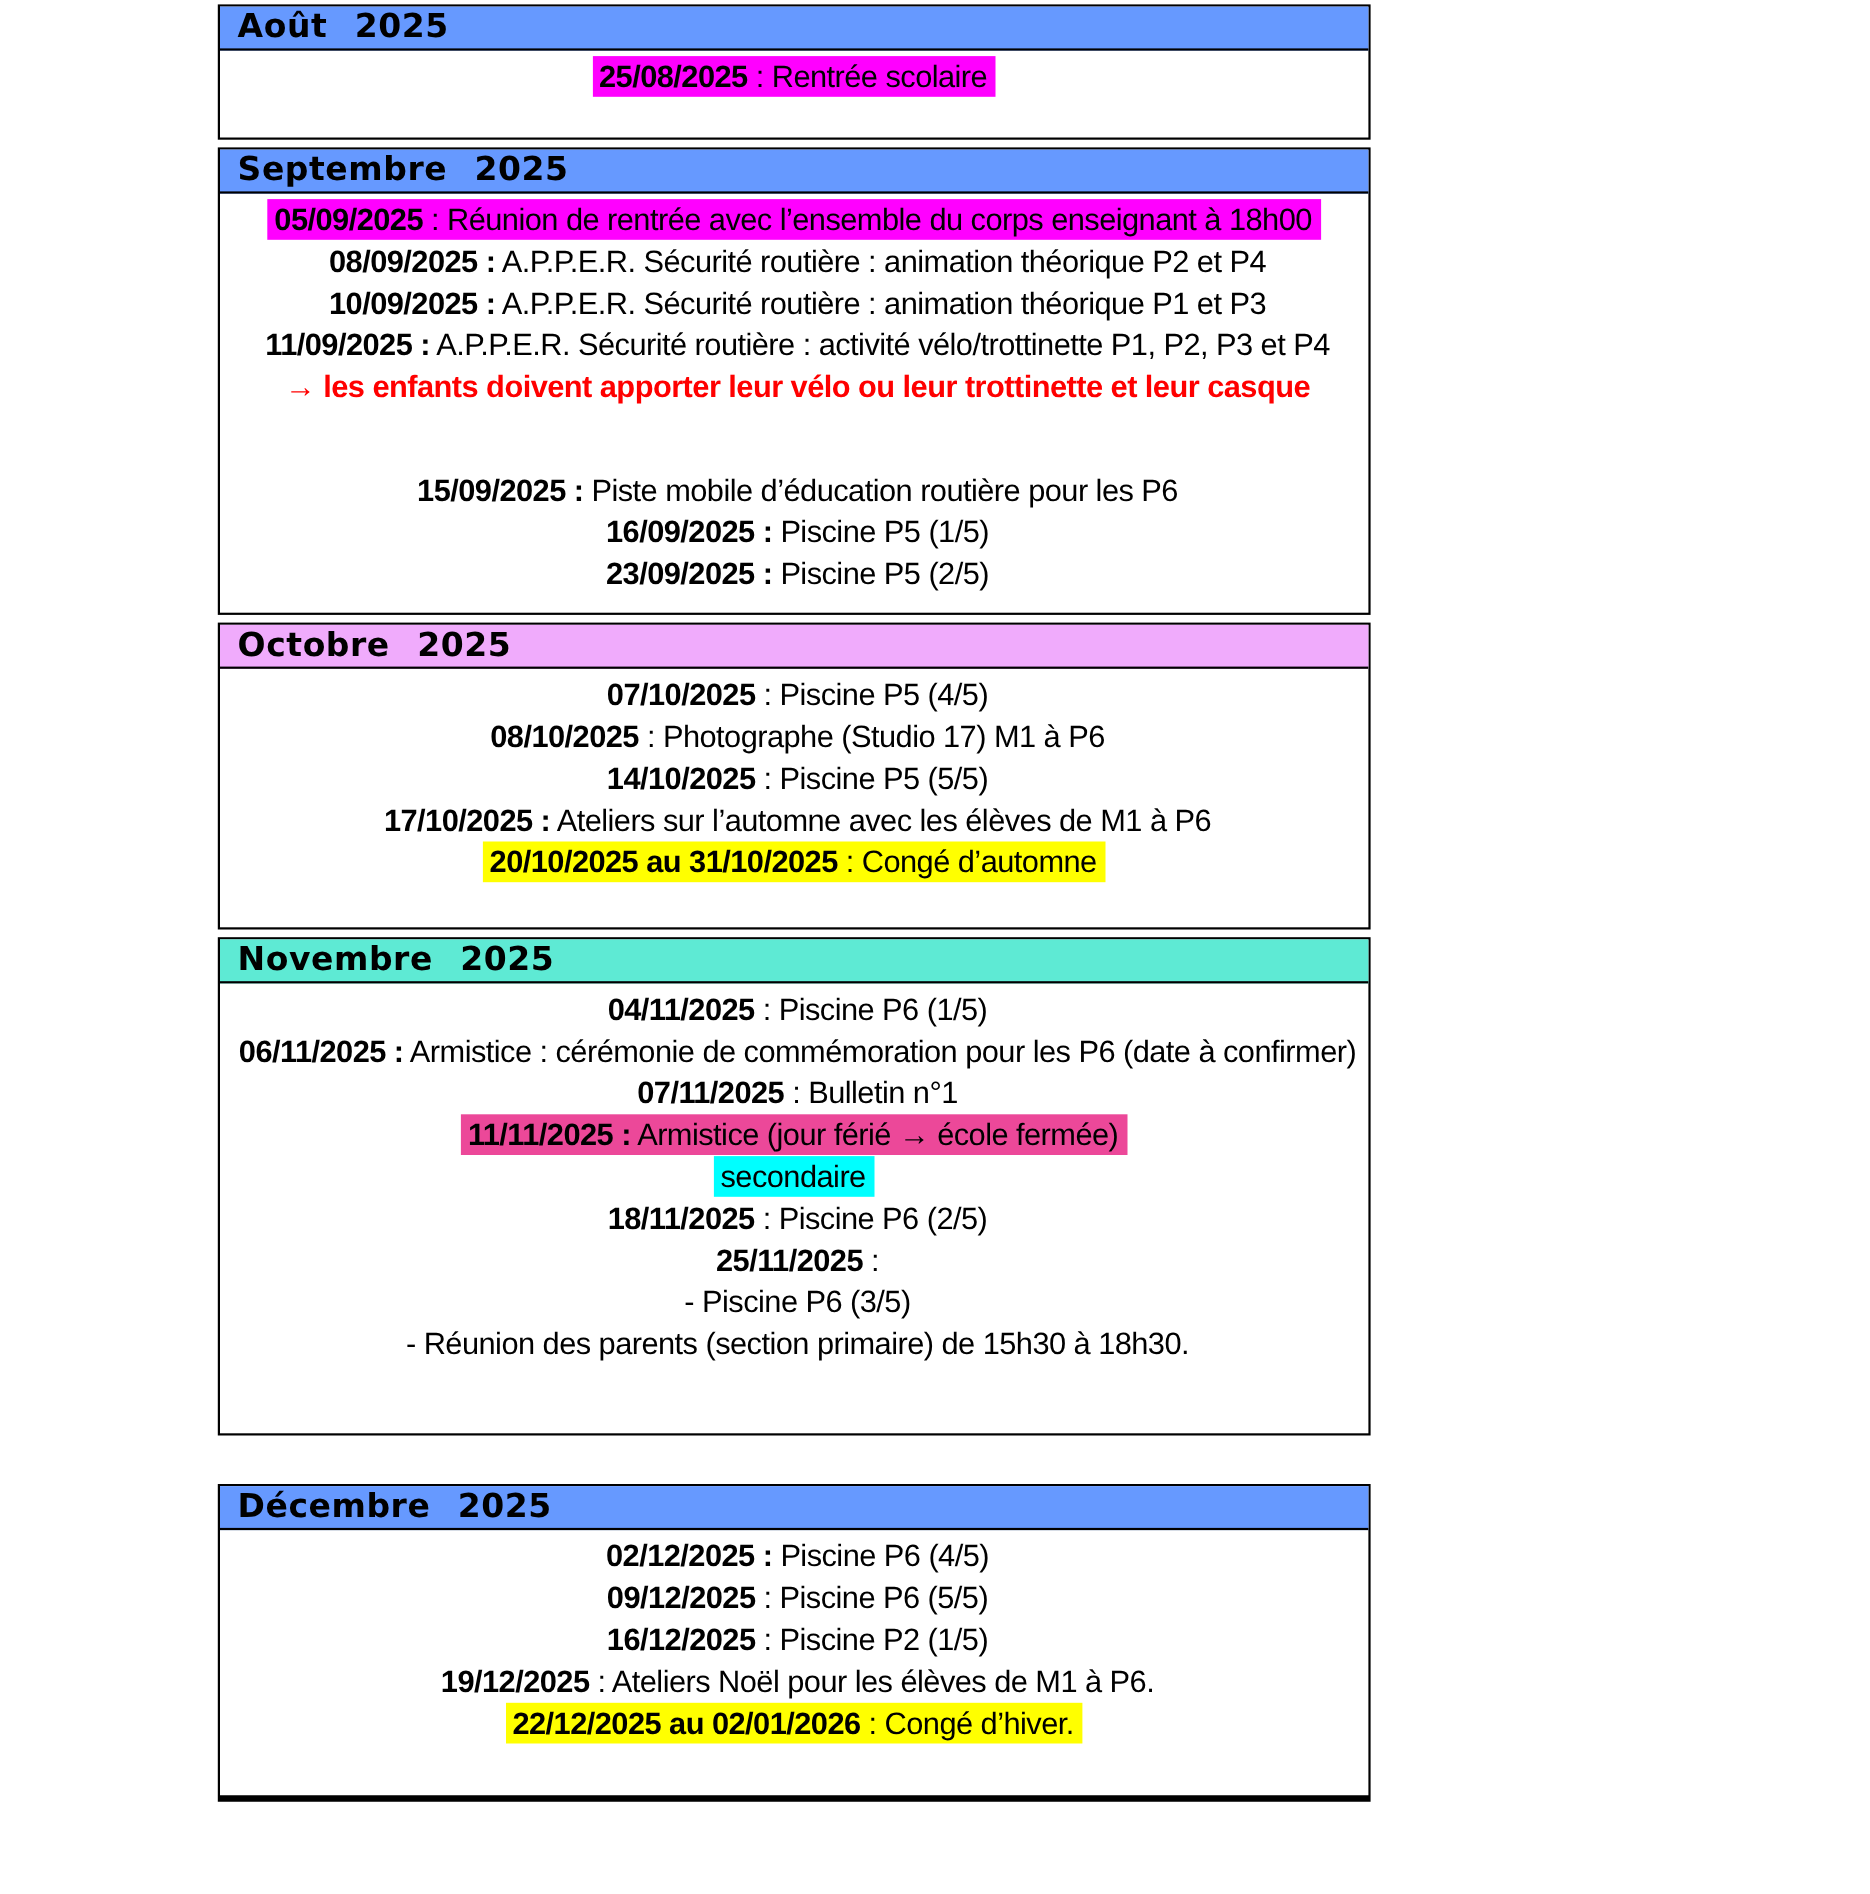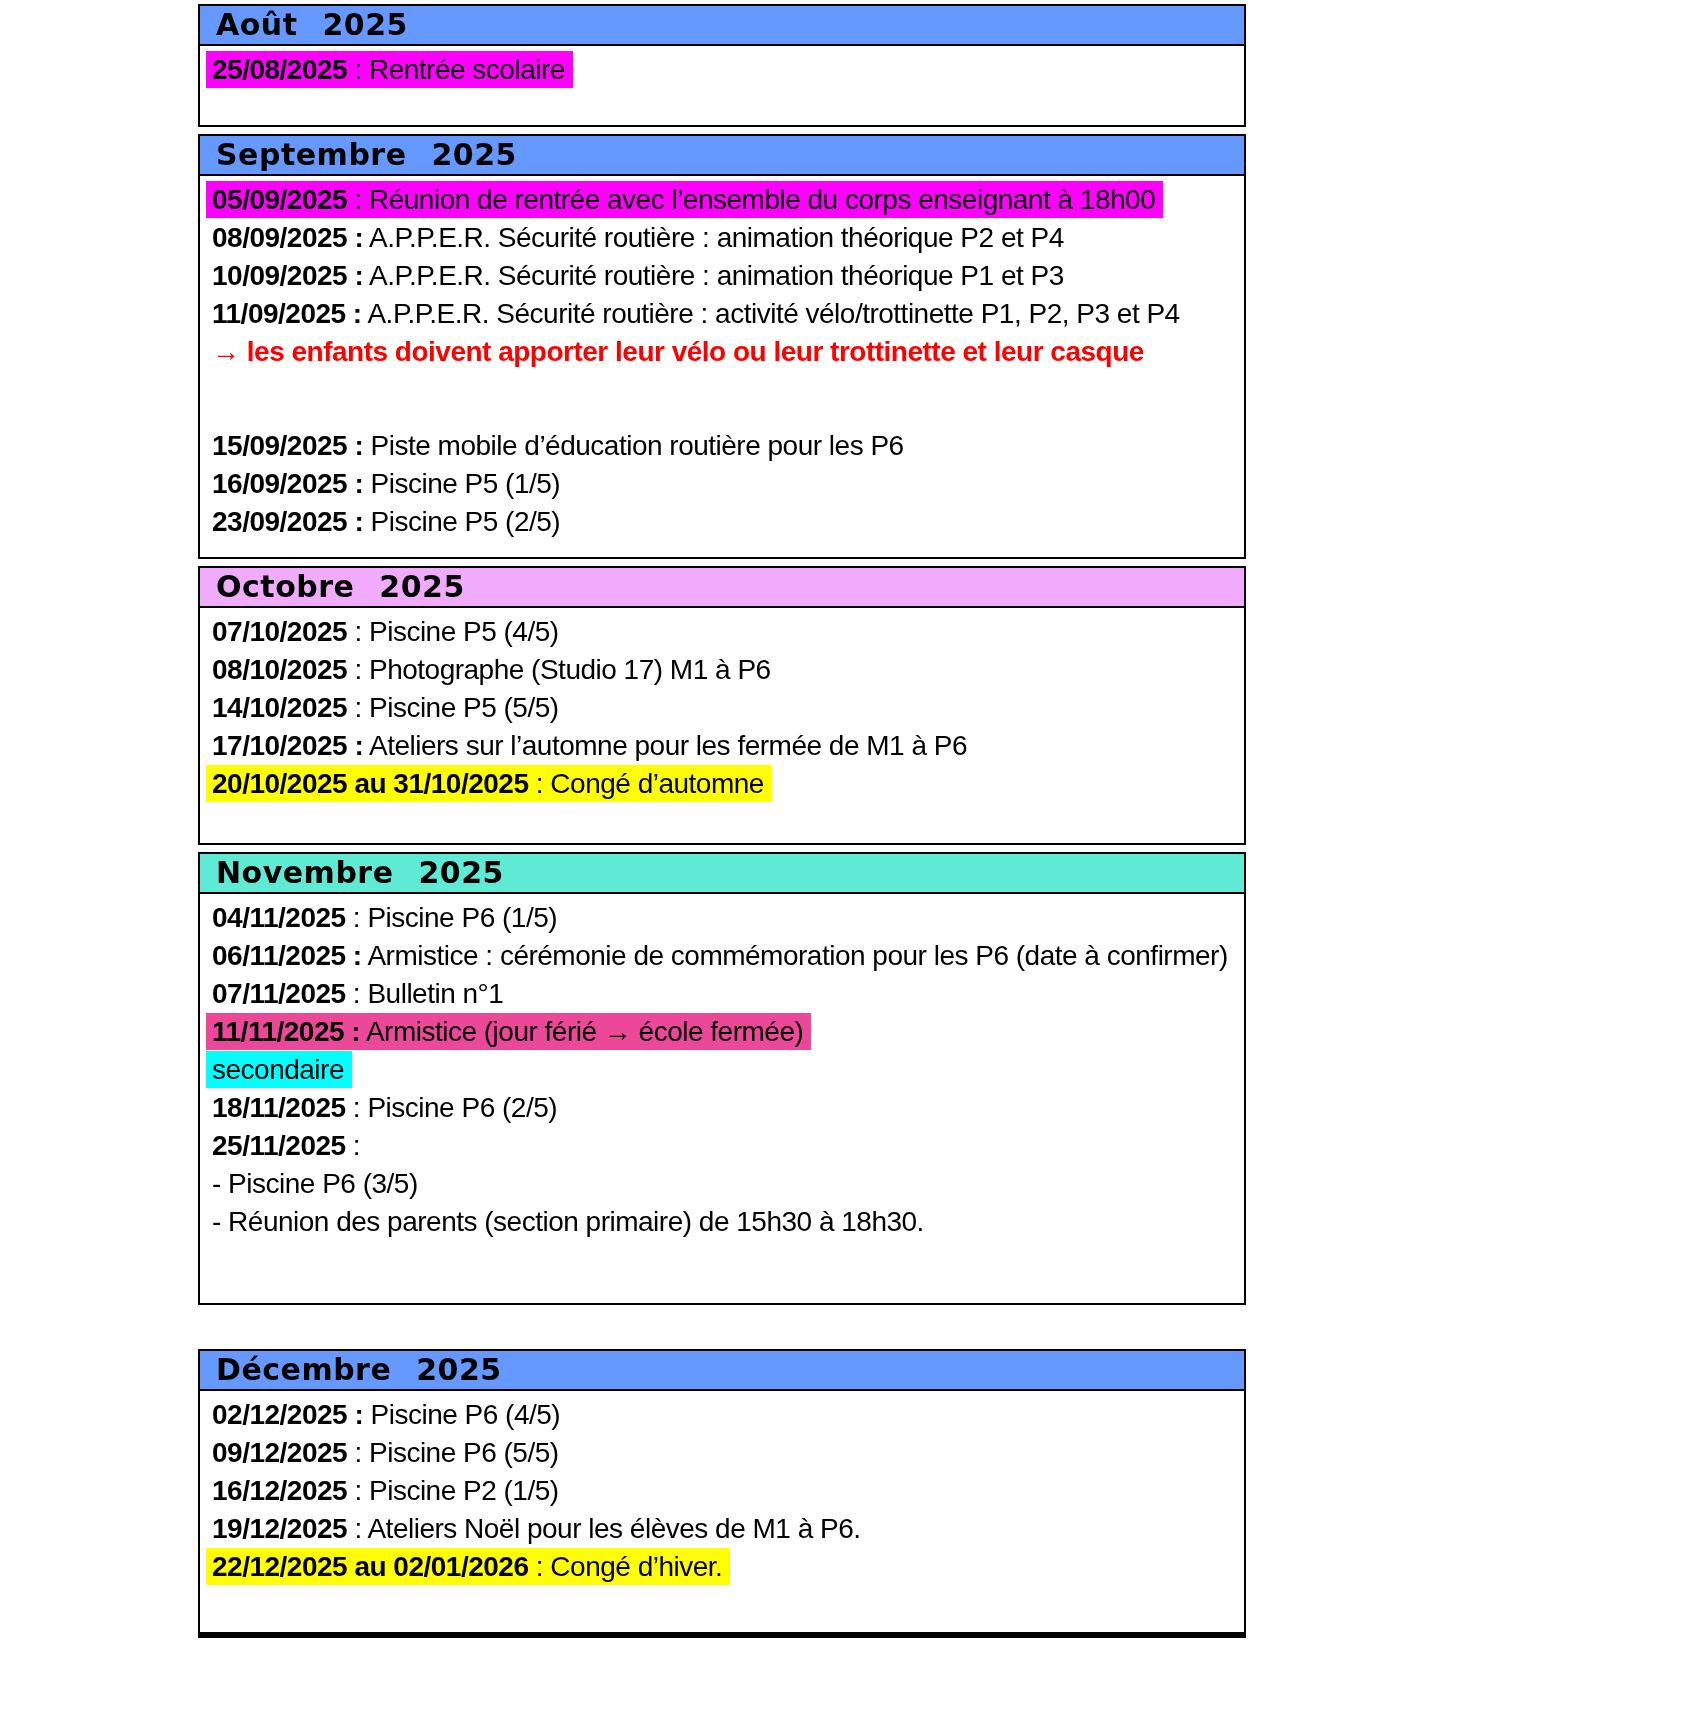--- a/index.html
+++ b/index.html
@@ -22,21 +22,21 @@
     padding-left:16px;
     font-family:"DejaVu Sans",sans-serif;
     font-weight:bold;font-size:30px;color:#000;
     word-spacing:14px;letter-spacing:0.5px;
     white-space:nowrap;overflow:hidden;
   }
   .events{
     padding:5px 6px 36px 12px;
     font-size:28px;line-height:38px;letter-spacing:-0.5px;color:#000;
   }
-  .row{height:38px;white-space:nowrap;}
+  .row{height:38px;white-space:nowrap;text-align:center;}
   .row.blank{height:56px;}
   .date{font-weight:bold;}
   .hl{padding:3px 8px 3px 6px;margin-left:-6px;}
   .note{font-weight:bold;}
   
   #calendar .month-block:nth-child(1) .events{padding-bottom:36px;}
   #calendar .month-block:nth-child(2) .events{padding-bottom:16px;}
   #calendar .month-block:nth-child(3) .events{padding-bottom:40px;}
   #calendar .month-block:nth-child(4) .events{padding-bottom:62px;}
   #calendar .month-block:nth-child(5) .events{padding-bottom:46px;}
@@ -65,21 +65,21 @@
           <div class="row"><span><span class="date">16/09/2025 :</span><span> Piscine P5 (1/5)</span></span></div>
           <div class="row"><span><span class="date">23/09/2025 :</span><span> Piscine P5 (2/5)</span></span></div>
         </div>
       </div>
       <div class="month-block">
         <div class="month-header" style="background: #f0abfc; color: rgb(0, 0, 0);">Octobre 2025</div>
         <div class="events">
           <div class="row"><span><span class="date">07/10/2025</span><span> : Piscine P5 (4/5)</span></span></div>
           <div class="row"><span><span class="date">08/10/2025</span><span> : Photographe (Studio 17) M1 à P6</span></span></div>
           <div class="row"><span><span class="date">14/10/2025</span><span> : Piscine P5 (5/5)</span></span></div>
-          <div class="row"><span><span class="date">17/10/2025 :</span><span> Ateliers sur l’automne pour les fermée de M1 à P6</span></span></div>
+          <div class="row"><span><span class="date">17/10/2025 :</span><span> Ateliers sur l’automne avec les élèves de M1 à P6</span></span></div>
           <div class="row"><span class="hl" style="background: rgb(255, 255, 0);"><span class="date">20/10/2025 au 31/10/2025</span><span> : Congé d’automne</span></span></div>
         </div>
       </div>
       <div class="month-block">
         <div class="month-header" style="background: #5eead4; color: rgb(0, 0, 0);">Novembre 2025</div>
         <div class="events">
           <div class="row"><span><span class="date">04/11/2025</span><span> : Piscine P6 (1/5)</span></span></div>
           <div class="row"><span><span class="date">06/11/2025 :</span><span> Armistice : cérémonie de commémoration pour les P6 (date à confirmer)</span></span></div>
           <div class="row"><span><span class="date">07/11/2025</span><span> : Bulletin n°1</span></span></div>
           <div class="row"><span class="hl" style="background: #ec4899; margin-top: 46px;"><span class="date">11/11/2025 :</span><span> Armistice (jour férié → école fermée)</span></span></div>

